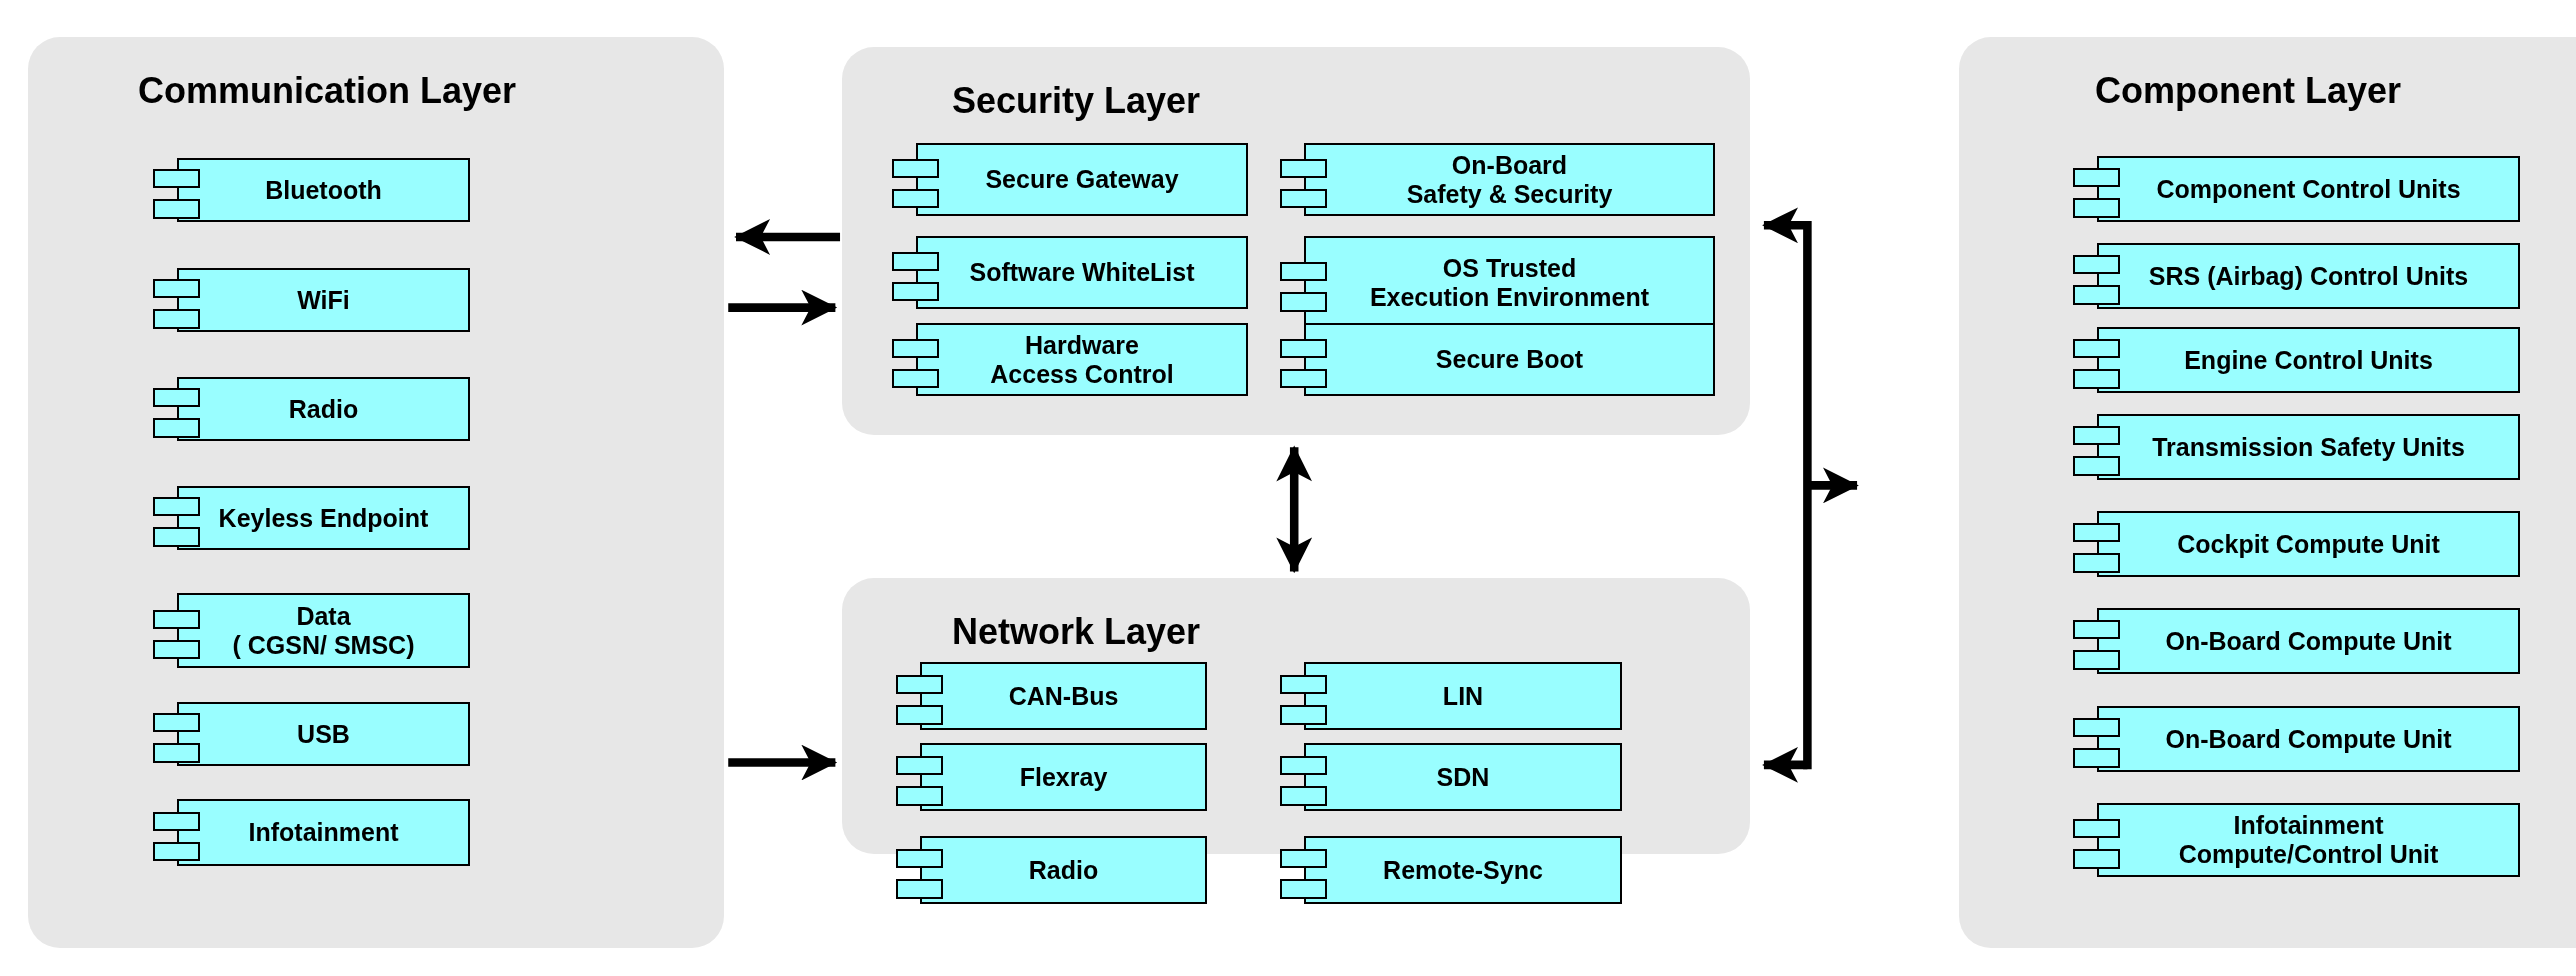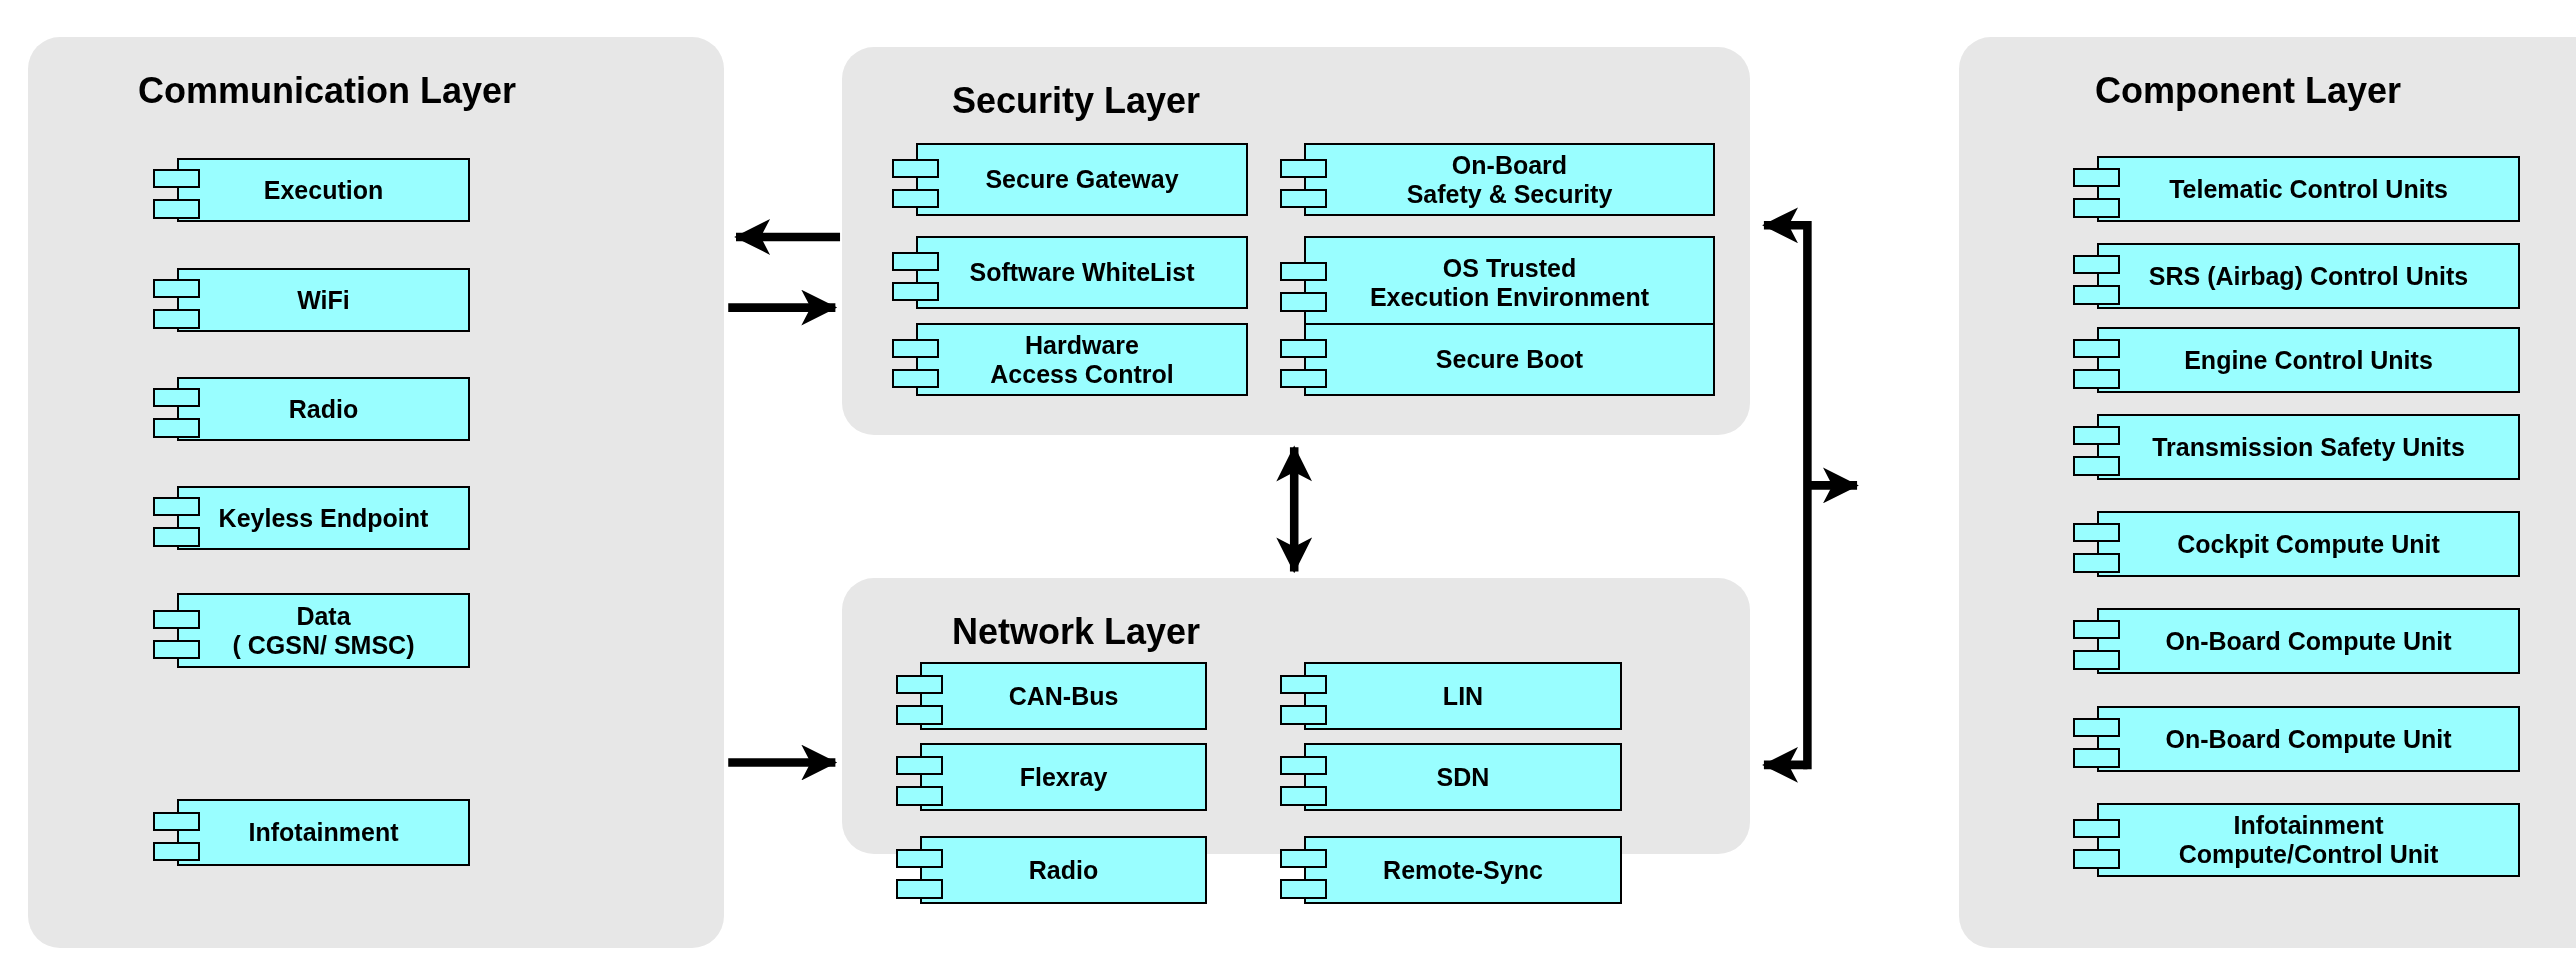--- a/index.html
+++ b/index.html
@@ -58,21 +58,21 @@
       <line x1="2328" y1="625" x2="2392" y2="625" marker-end="url(#ah)"></line>
       <line x1="2328" y1="985" x2="2272" y2="985" marker-end="url(#ah)"></line>
     </g>
   </svg>
 
   <section class="panel" style="left:28px;top:37px;width:696px;height:911px">
     <h2 class="ptitle">Communication Layer</h2>
     <div class="comp" style="left:149px;top:121px;width:293px;height:64px">
       <span class="tab t1"></span>
         <span class="tab t2"></span>
-      <span class="lbl">Execution</span>
+      <span class="lbl">Bluetooth</span>
     </div>
     <div class="comp" style="left:149px;top:231px;width:293px;height:64px">
       <span class="tab t1"></span>
         <span class="tab t2"></span>
       <span class="lbl">WiFi</span>
     </div>
     <div class="comp" style="left:149px;top:340px;width:293px;height:64px">
       <span class="tab t1"></span>
         <span class="tab t2"></span>
       <span class="lbl">Radio</span>
@@ -80,20 +80,25 @@
     <div class="comp" style="left:149px;top:449px;width:293px;height:64px">
       <span class="tab t1"></span>
         <span class="tab t2"></span>
       <span class="lbl">Keyless Endpoint</span>
     </div>
     <div class="comp" style="left:149px;top:556px;width:293px;height:75px">
       <span class="tab t1"></span>
         <span class="tab t2"></span>
       <span class="lbl">Data
 ( CGSN/ SMSC)</span>
+    </div>
+    <div class="comp" style="left:149px;top:665px;width:293px;height:64px">
+      <span class="tab t1"></span>
+        <span class="tab t2"></span>
+      <span class="lbl">USB</span>
     </div>
     <div class="comp" style="left:149px;top:762px;width:293px;height:67px">
       <span class="tab t1"></span>
         <span class="tab t2"></span>
       <span class="lbl">Infotainment</span>
     </div>
   </section>
 
   <section class="panel" style="left:842px;top:47px;width:908px;height:388px">
     <h2 class="ptitle">Security Layer</h2>
@@ -164,21 +169,21 @@
         <span class="tab t2"></span>
       <span class="lbl">Remote-Sync</span>
     </div>
   </section>
 
   <section class="panel" style="left:1959px;top:37px;width:677px;height:911px">
     <h2 class="ptitle" style="left:136px">Component Layer</h2>
     <div class="comp" style="left:138px;top:119px;width:423px;height:66px">
       <span class="tab t1"></span>
         <span class="tab t2"></span>
-      <span class="lbl">Telematic Control Units</span>
+      <span class="lbl">Component Control Units</span>
     </div>
     <div class="comp" style="left:138px;top:206px;width:423px;height:66px">
       <span class="tab t1"></span>
         <span class="tab t2"></span>
       <span class="lbl">SRS (Airbag) Control Units</span>
     </div>
     <div class="comp" style="left:138px;top:290px;width:423px;height:66px">
       <span class="tab t1"></span>
         <span class="tab t2"></span>
       <span class="lbl">Engine Control Units</span>

